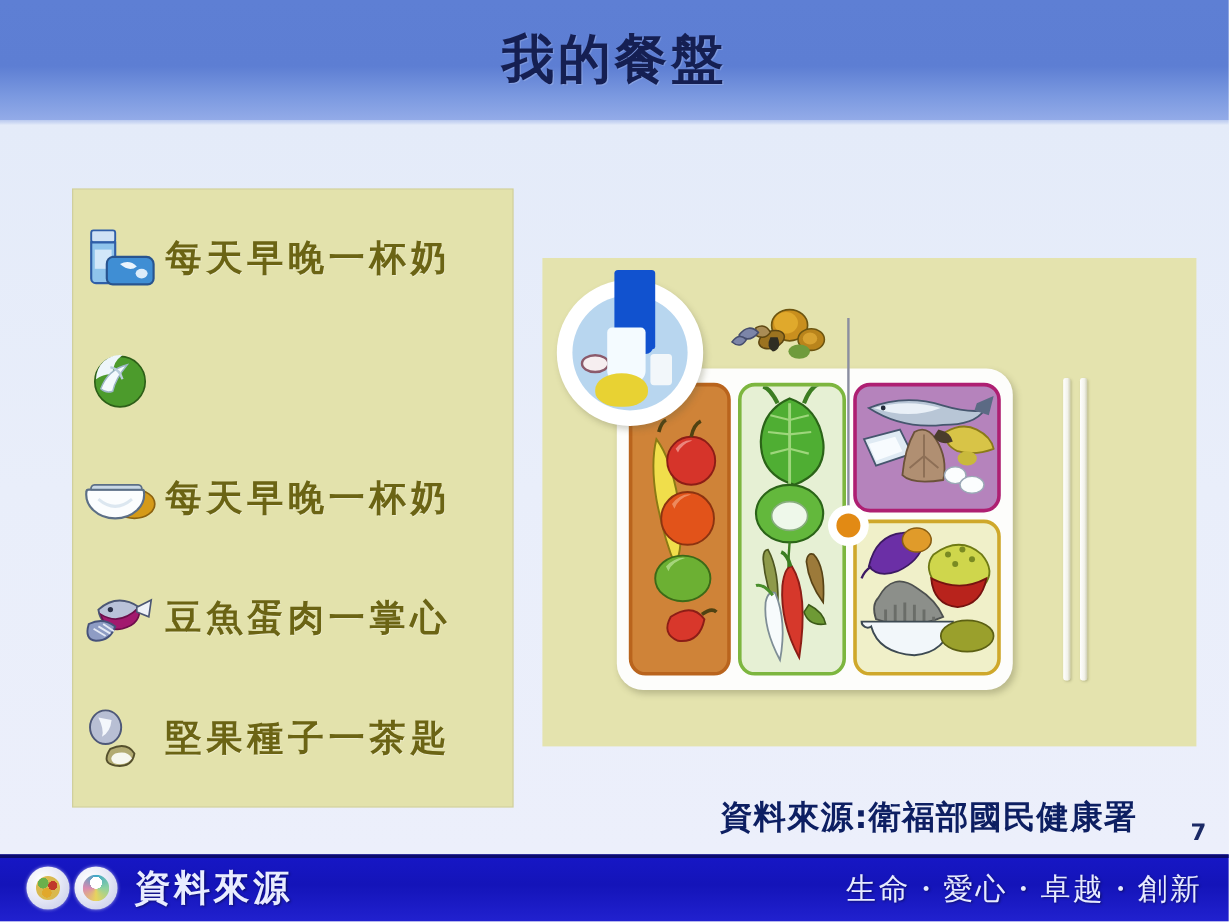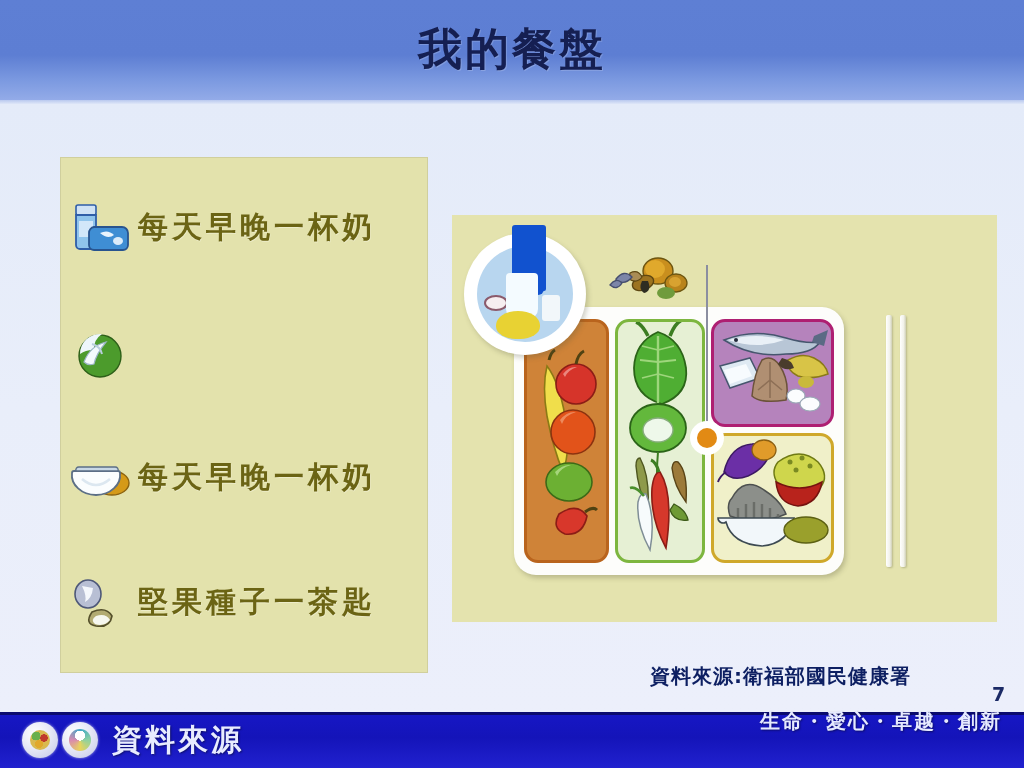--- a/index.html
+++ b/index.html
@@ -259,22 +259,22 @@
     width: 6px;
     height: 252px;
     background: linear-gradient(90deg, #ffffff 0%, #f2f2ea 60%, #cfcfb6 100%);
     border-radius: 2px;
     box-shadow: 1px 1px 2px rgba(90,90,60,0.3);
   }
 
   
   .source-text {
     position: absolute;
-    left: 650px; top: 663px;
-    font-size: 20px;
+    left: 600px; top: 663px;
+    font-size: 27px;
     font-weight: 700;
     color: #0d1f62;
     letter-spacing: 1px;
     white-space: nowrap;
   }
   .page-number {
     position: absolute;
     left: 992px; top: 683px;
     font-size: 19px;
     font-weight: 700;
@@ -331,23 +331,23 @@
     position: absolute;
     left: 112px; top: 720px;
     font-size: 30px;
     font-weight: 700;
     color: #e8ecff;
     letter-spacing: 3px;
     text-shadow: 1px 1px 2px rgba(0,0,0,0.45);
   }
   .footer-slogan {
     position: absolute;
-    right: 22px; top: 708px;
-    font-size: 20px;
-    font-weight: 700;
+    right: 22px; top: 724px;
+    font-size: 25px;
+    font-weight: 400;
     color: #e6eaff;
     letter-spacing: 2px;
     text-shadow: 1px 1px 2px rgba(0,0,0,0.45);
   }
 </style>
 </head>
 <body>
 
 <div class="slide">
 
@@ -391,20 +391,33 @@
           <svg width="70" height="62" viewBox="0 0 70 62">
             <ellipse cx="44" cy="36" rx="17" ry="12" fill="#d59a18" stroke="#8c6310" stroke-width="1.4"></ellipse>
             <path d="M6 24 h44 a2 2 0 0 1 2 2 a24 20 0 0 1 -24 22 a24 20 0 0 1 -24 -22 a2 2 0 0 1 2 -2 z" fill="#fbfdfe" stroke="#5c6f86" stroke-width="1.8"></path>
             <path d="M8 24 h42 a3 3 0 0 0 -3 -4 h-36 a3 3 0 0 0 -3 4 z" fill="#c9d8e6" stroke="#5c6f86" stroke-width="1.4"></path>
             <path d="M14 32 q14 12 28 0" stroke="#dce7f0" stroke-width="2.5" fill="none"></path>
           </svg>
         </span>
         <span class="row-text">每天早晚一杯奶</span>
       </div>
 
+      <div class="list-row">
+        <span class="row-icon">
+          <svg width="70" height="62" viewBox="0 0 70 62">
+            <path d="M14 24 q16 -14 34 -2 q-4 12 -20 14 q-12 2 -14 -12 z" fill="#b9c2d8" stroke="#4c5774" stroke-width="1.6"></path>
+            <path d="M16 28 q16 10 32 -6 q2 14 -14 18 q-14 3 -18 -12 z" fill="#a2196e" stroke="#6c0f4b" stroke-width="1.4"></path>
+            <path d="M46 22 l12 -6 l-2 14 l-10 -4 z" fill="#eef2f8" stroke="#4c5774" stroke-width="1.4"></path>
+            <circle cx="24" cy="24" r="2.2" fill="#2b3148"></circle>
+            <path d="M6 36 q12 -6 22 2 q-4 12 -16 12 q-10 -1 -6 -14 z" fill="#8e9cc4" stroke="#46527a" stroke-width="1.6"></path>
+            <path d="M10 40 l10 6 M14 38 l10 6 M18 36 l9 6" stroke="#e4e9f5" stroke-width="1.6"></path>
+          </svg>
+        </span>
+        <span class="row-text">豆魚蛋肉一掌心</span>
+      </div>
 
       <div class="list-row">
         <span class="row-icon">
           <svg width="70" height="62" viewBox="0 0 70 62">
             <ellipse cx="20" cy="22" rx="13" ry="14" fill="#b8bfd4" stroke="#4e5878" stroke-width="1.6"></ellipse>
             <path d="M14 14 q5 10 3 16 q7 -4 8 -14 z" fill="#f4f7fc"></path>
             <path d="M24 40 q14 -6 20 4 q-2 12 -16 10 q-12 -2 -4 -14 z" fill="#b2ab72" stroke="#55502c" stroke-width="1.6"></path>
             <path d="M28 44 q10 -3 14 4 q-6 7 -15 4 q-5 -4 1 -8 z" fill="#f6f7ef"></path>
           </svg>
         </span>

